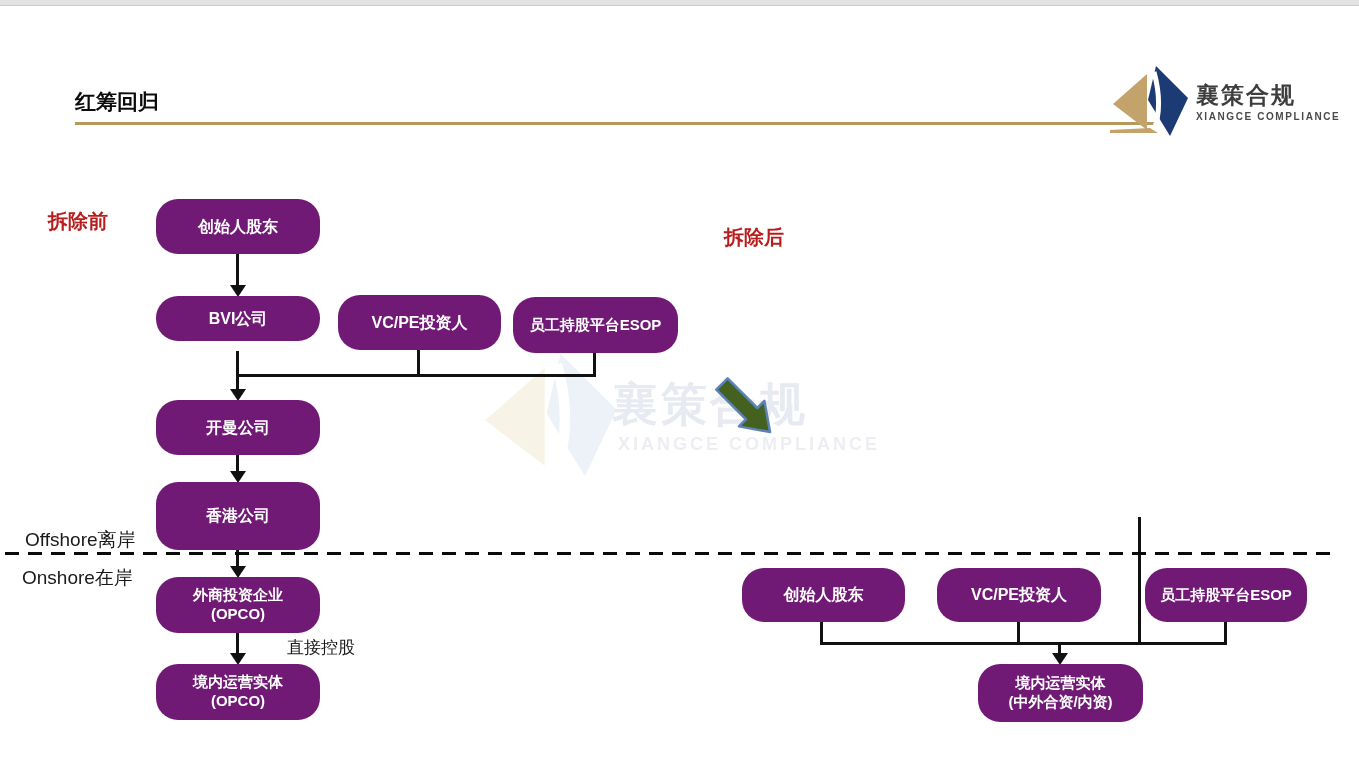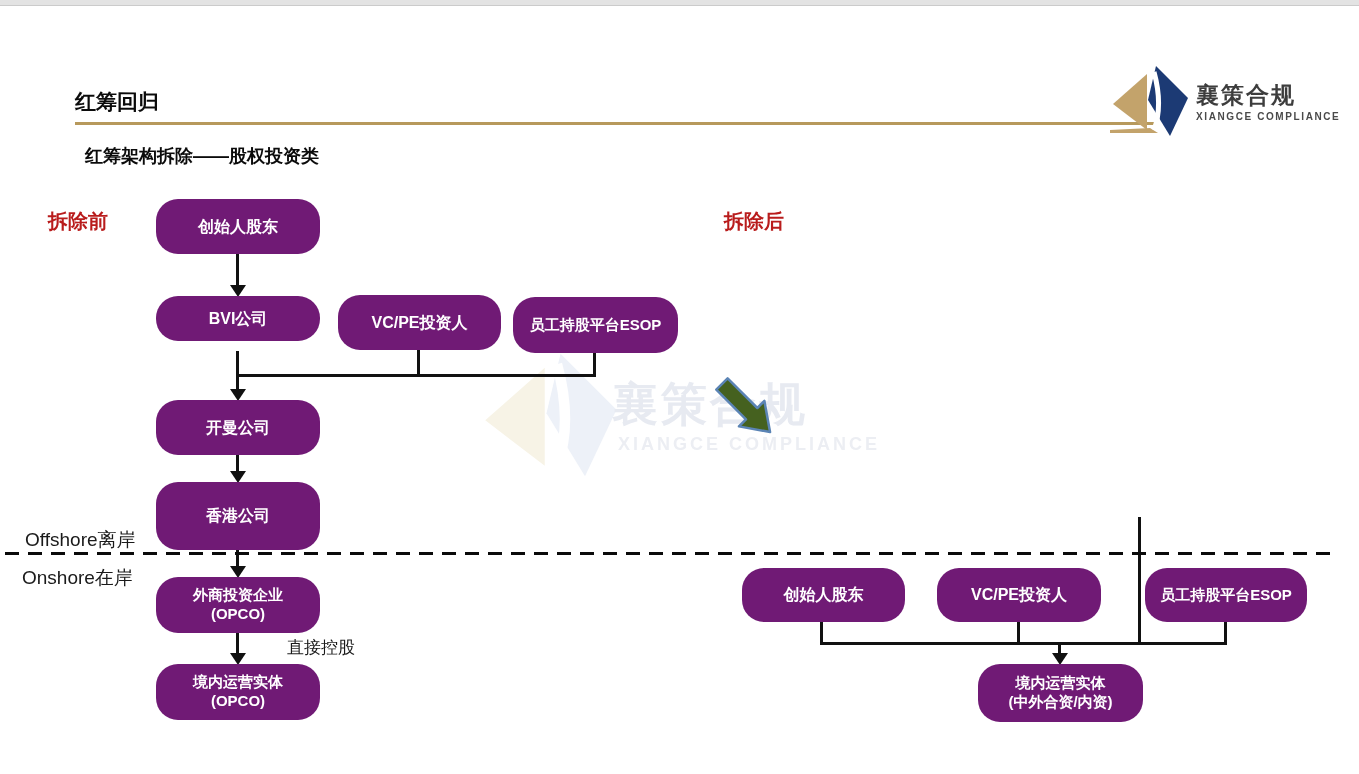--- a/index.html
+++ b/index.html
@@ -16,21 +16,21 @@
   .title{position:absolute;left:75px;top:88px;font-size:21px;font-weight:700;color:#0b0b0b;z-index:2;}
   .gold-rule{position:absolute;left:75px;top:122px;width:1082px;height:3px;background:#b7995c;z-index:2;}
   .subtitle{position:absolute;left:85px;top:144px;font-size:18px;font-weight:700;color:#0b0b0b;z-index:2;}
   .logo-mark{position:absolute;left:1110px;top:64px;z-index:2;}
   .logo-cn{position:absolute;left:1196px;top:80px;font-size:23px;font-weight:700;color:#3d3d3d;letter-spacing:2px;z-index:2;}
   .logo-en{position:absolute;left:1196px;top:111px;font-size:10px;font-weight:700;color:#4a4a4a;letter-spacing:1.6px;z-index:2;}
 
   
   .sec-label{position:absolute;font-size:20px;font-weight:700;color:#b91c1c;z-index:2;}
   .before-label{left:48px;top:208px;}
-  .after-label{left:724px;top:208px;}
+  .after-label{left:724px;top:224px;}
 
   
   .nbox{position:absolute;background:#701a75;border-radius:22px;color:#fff;font-weight:700;
         display:flex;flex-direction:column;align-items:center;justify-content:center;
         text-align:center;font-size:16px;line-height:1.25;z-index:3;}
   .fs15{font-size:15px;}
 
   
   .vl{position:absolute;width:3px;background:#111;z-index:1;}
   .hl{position:absolute;height:3px;background:#111;z-index:1;}
@@ -64,21 +64,20 @@
   <div class="title">红筹回归</div>
   <div class="gold-rule"></div>
   <svg class="logo-mark" width="80" height="74" viewBox="0 0 80 74">
     <polygon points="3,40 37,10 37,66" fill="#c3a36b"></polygon>
     <polygon points="0,69 48,69 40,64 0,66" fill="#c3a36b"></polygon>
     <polygon points="46,2 78,34 60,72 38,36" fill="#1c3a74"></polygon>
     <path d="M44,8 C50,30 50,50 44,66" stroke="#ffffff" stroke-width="5" fill="none"></path>
   </svg>
   <div class="logo-cn">襄策合规</div>
   <div class="logo-en">XIANGCE COMPLIANCE</div>
-  <div class="subtitle">红筹架构拆除——股权投资类</div>
 
   <div class="sec-label before-label">拆除前</div>
   <div class="sec-label after-label">拆除后</div>
 
   <div class="nbox" style="left:156px;top:199px;width:164px;height:55px;">
     <span>创始人股东</span>
   </div>
   <div class="nbox" style="left:156px;top:296px;width:164px;height:45px;">
     <span>BVI公司</span>
   </div>

